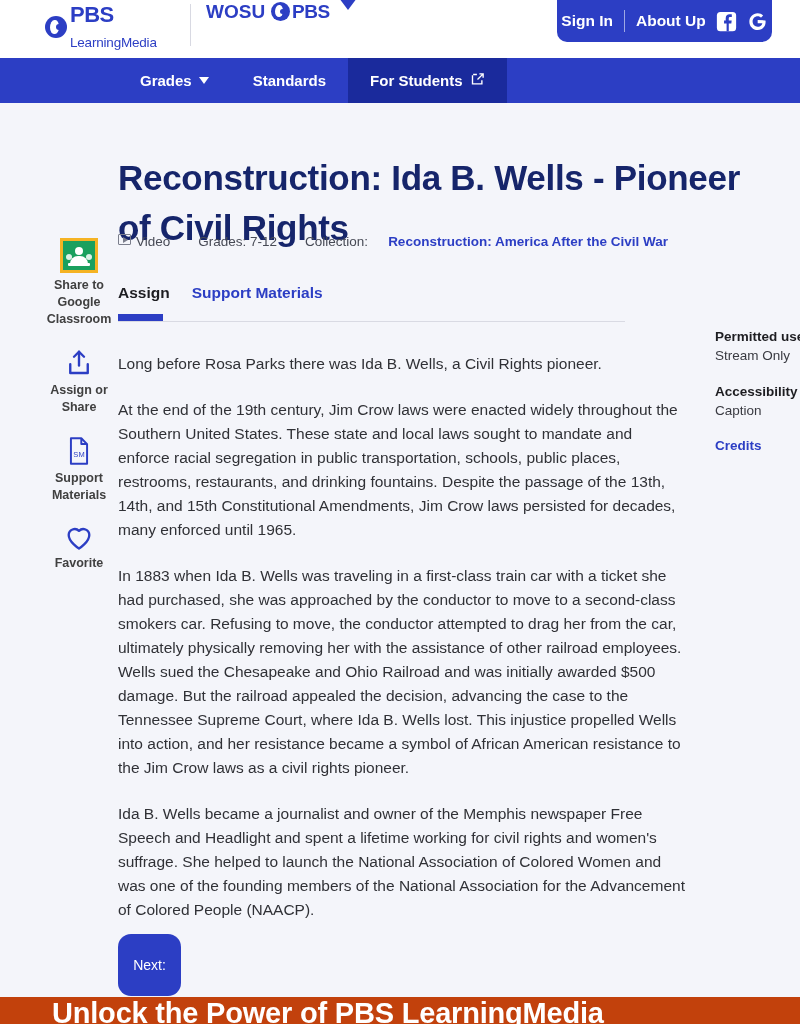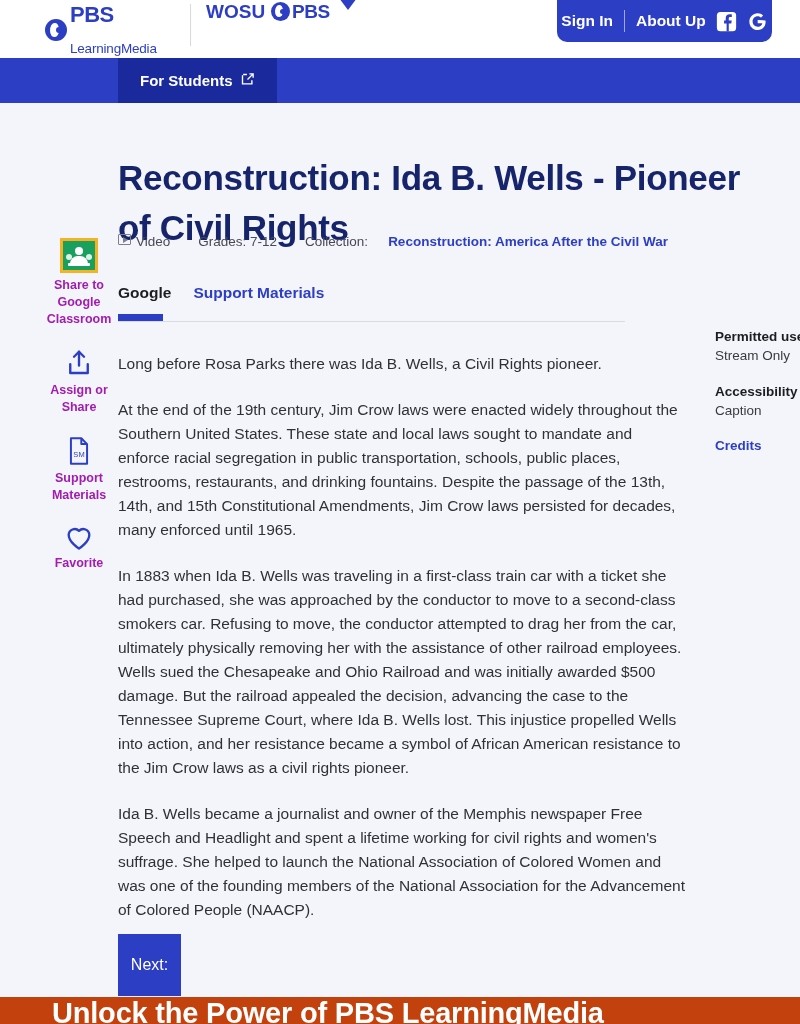--- a/index.html
+++ b/index.html
@@ -45,21 +45,21 @@
     position: absolute; left: 11px; top: 8px;
     width: 6px; height: 6px; border-radius: 50%;
     background: #2c3ec4;
   }
   .pbs-word {
     font-weight: bold; font-size: 22px; color: #2c3ec4;
     letter-spacing: -0.5px; line-height: 1;
   }
   .lm-word {
     font-size: 13.5px; color: #2c3ec4; line-height: 1;
-    margin-top: 16px; letter-spacing: -0.2px;
+    margin-top: 10px; letter-spacing: -0.2px;
   }
   .divider-vert {
     position: absolute; left: 190px; top: 4px;
     width: 1px; height: 42px; background: #d8d9e2;
   }
   .logo-wosu {
     position: absolute; left: 206px; top: 2px;
     display: flex; align-items: center;
   }
   .wosu-word {
@@ -170,21 +170,21 @@
   .meta-grades { margin-right: 28px; }
   .meta-collection-label { margin-right: 20px; }
   .meta-collection-link {
     color: #2c3ec4; font-weight: bold; cursor: pointer;
   }
 
   
   .rail { position: absolute; left: 40px; top: 238px; width: 78px; text-align: center; }
   .rail-item { margin-bottom: 20px; cursor: pointer; }
   .rail-label {
-    color: #a21caf; font-size: 12.5px; font-weight: bold;
+    color: #404040; font-size: 12.5px; font-weight: bold;
     line-height: 17px; margin-top: 4px;
   }
   .gc-icon {
     width: 38px; height: 35px; margin: 0 auto;
     background: #1aa05e; border: 3px solid #f5b323;
     position: relative;
   }
   .gc-icon .head {
     position: absolute; left: 50%; top: 6px; transform: translateX(-50%);
     width: 8px; height: 8px; border-radius: 50%; background: #fff;
@@ -229,23 +229,23 @@
   .article { position: absolute; left: 118px; top: 352px; width: 570px; }
   .article p {
     margin: 0 0 22px 0;
     font-size: 15.5px; line-height: 24px; color: #303136;
   }
 
   .next-btn {
     position: absolute; left: 118px; top: 934px;
     width: 63px; height: 62px;
     background: #2c3ec4; color: #fff;
-    border: none; border-radius: 0;
+    border: none; border-radius: 13px;
     font-family: "Liberation Sans", sans-serif;
-    font-size: 16px;
+    font-size: 14px;
     display: flex; align-items: center; justify-content: center;
     cursor: pointer;
   }
 
   
   .curriculum-heading {
     position: absolute; left: 652px; top: 277px;
     font-size: 25px; font-weight: bold; color: #16256b;
     white-space: nowrap;
   }
@@ -317,21 +317,28 @@
       </span>
     </div>
 
     <div class="search-tab"></div>
   </div>
 
   <div class="navbar">
     <div class="nav-spacer"></div>
 
 
-
+    <div class="nav-item">
+      <span>Grades</span>
+      <span class="caret-down"></span>
+    </div>
+
+    <div class="nav-item">
+      <span>Standards</span>
+    </div>
 
     <div class="nav-item active">
       <span>For Students</span>
       <span>
         <svg width="15" height="15" viewBox="0 0 24 24" fill="none" stroke="#ffffff" stroke-width="2.2">
           <path d="M5 4h6M4 5v14h15v-6"></path>
           <path d="M21 3l-9 9M15 3h6v6"></path>
         </svg>
       </span>
     </div>
@@ -385,21 +392,21 @@
 
     <div class="rail-item">
       <svg class="svg-ico" width="30" height="27" viewBox="0 0 24 22" fill="none" stroke="#2c3ec4" stroke-width="1.9" stroke-linejoin="round">
         <path d="M12 20s-8.4-5.3-8.4-11.1A4.9 4.9 0 0 1 12 5.6a4.9 4.9 0 0 1 8.4 3.3C20.4 14.7 12 20 12 20z"></path>
       </svg>
       <div class="rail-label">Favorite</div>
     </div>
   </div>
 
   <div class="tabs">
-    <div class="tab active">Google</div>
+    <div class="tab active">Assign</div>
     <div class="tab inactive">Support Materials</div>
   </div>
   <div class="tab-underline"></div>
   <div class="tab-rule"></div>
 
   <div class="article">
     <p>Long before Rosa Parks there was Ida B. Wells, a Civil Rights pioneer.</p>
     <p>At the end of the 19th century, Jim Crow laws were enacted widely throughout the Southern United States. These state and local laws sought to mandate and enforce racial segregation in public transportation, schools, public places, restrooms, restaurants, and drinking fountains. Despite the passage of the 13th, 14th, and 15th Constitutional Amendments, Jim Crow laws persisted for decades, many enforced until 1965.</p>
     <p>In 1883 when Ida B. Wells was traveling in a first-class train car with a ticket she had purchased, she was approached by the conductor to move to a second-class smokers car. Refusing to move, the conductor attempted to drag her from the car, ultimately physically removing her with the assistance of other railroad employees. Wells sued the Chesapeake and Ohio Railroad and was initially awarded $500 damage. But the railroad appealed the decision, advancing the case to the Tennessee Supreme Court, where Ida B. Wells lost. This injustice propelled Wells into action, and her resistance became a symbol of African American resistance to the Jim Crow laws as a civil rights pioneer.</p>
     <p>Ida B. Wells became a journalist and owner of the Memphis newspaper Free Speech and Headlight and spent a lifetime working for civil rights and women's suffrage. She helped to launch the National Association of Colored Women and was one of the founding members of the National Association for the Advancement of Colored People (NAACP).</p>

